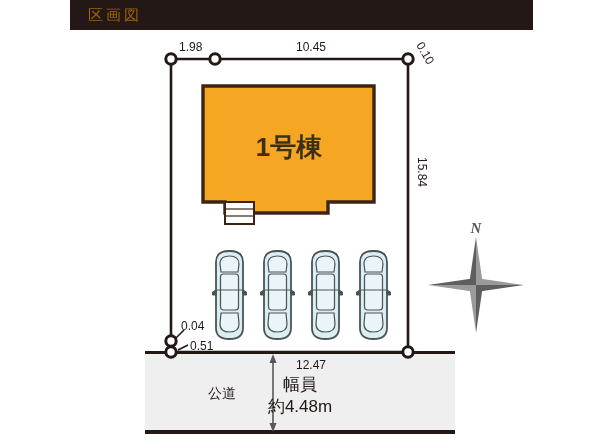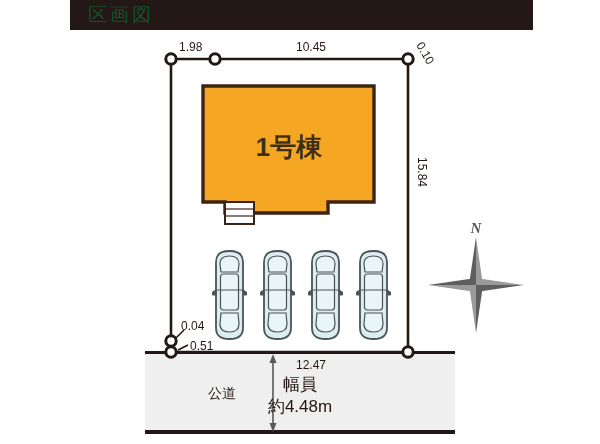--- a/index.html
+++ b/index.html
@@ -24,23 +24,23 @@
     left: 70px;
     top: 0px;
     width: 463px;
     height: 30px;
     background: #231815;
   }
   .header-title {
     position: absolute;
     left: 88px;
     top: 5px;
-    font-size: 19px;
+    font-size: 15px;
     letter-spacing: 3px;
-    color: #14532d;
+    color: #a16207;
     font-family: "Liberation Serif", "DejaVu Serif", serif;
     line-height: 20px;
     white-space: nowrap;
   }
 
   
   .plan-svg {
     position: absolute;
     left: 0;
     top: 0;

